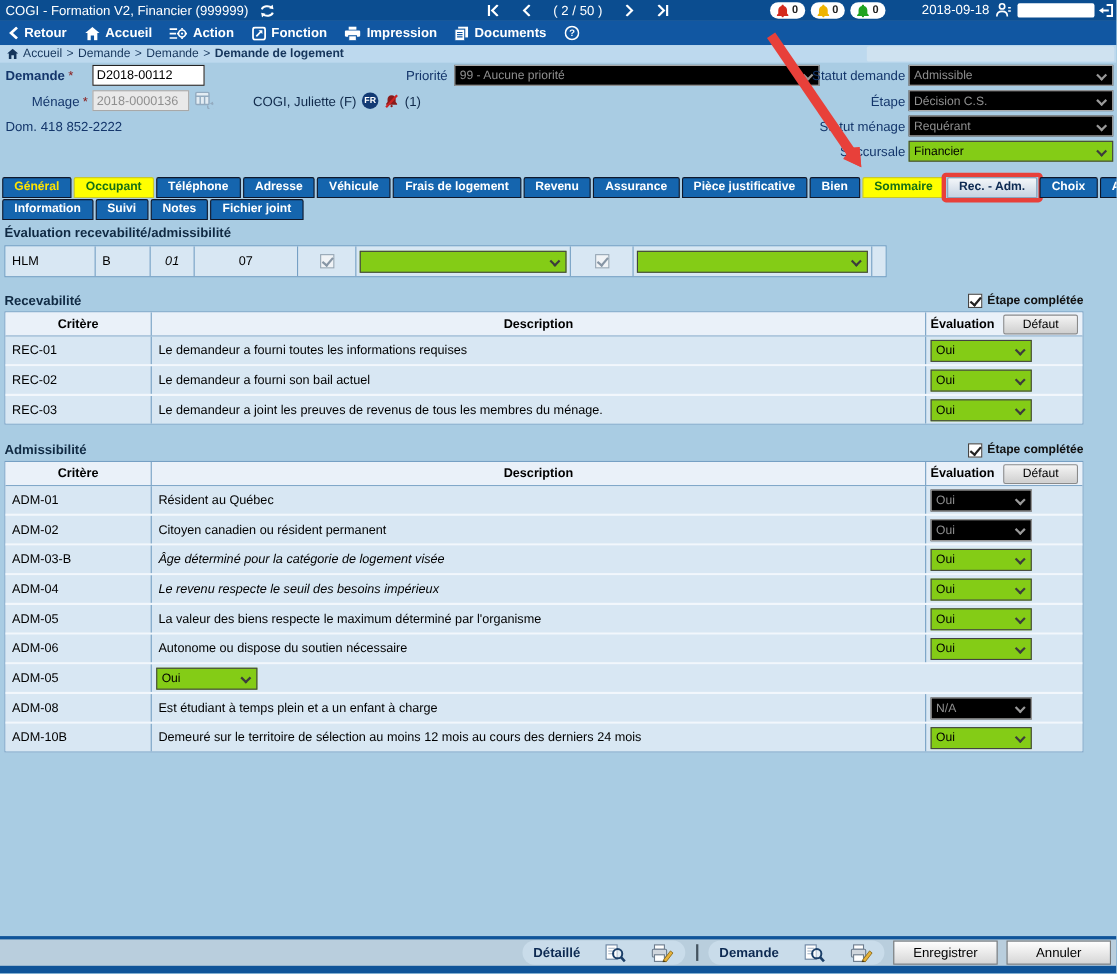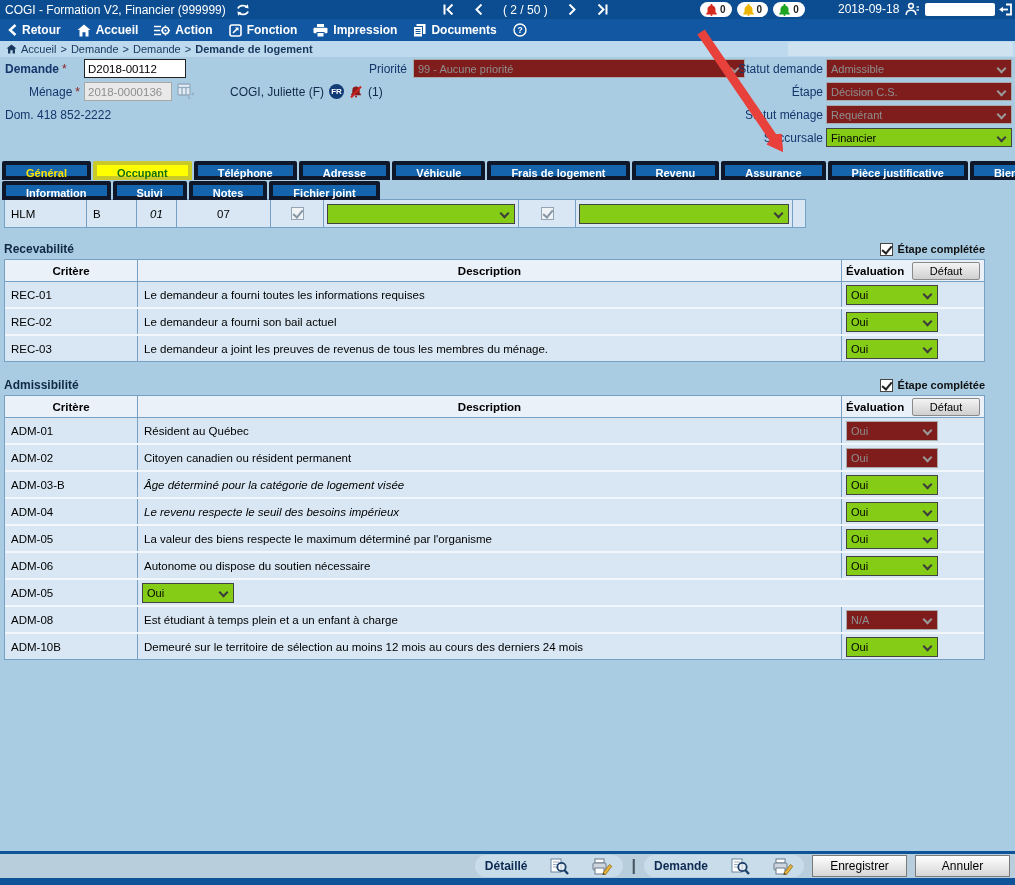--- a/index.html
+++ b/index.html
@@ -28,28 +28,28 @@
 
 .formarea{position:absolute;top:57px;left:0;right:0;height:104px;font-size:12px}
 .frow{position:absolute;height:19px;display:flex;align-items:center}
 .flabel{color:#14366b;white-space:nowrap}
 .flabel.bold{font-weight:bold}
 .req{color:#8b2222;margin-left:3px}
 .tinput{height:19px;background:#fff;border:1px solid #222;font-size:11.5px;padding:0 3px;display:flex;align-items:center}
 .tinput.dis{background:#e9e9e9;border-color:#a8a8a8;color:#8f8f8f}
 .sel{height:19px;background:#84cc16;border:1px solid #434343;font-size:11px;display:flex;align-items:center;padding:0 18px 0 4px;position:relative;cursor:pointer;white-space:nowrap;overflow:hidden}
 .sel .chev{position:absolute;right:6px;top:5px;width:7px;height:7px;border-right:2px solid #3c3c3c;border-bottom:2px solid #3c3c3c;transform:rotate(45deg)}
-.sel--disabled{background:#7f1d1d;border-color:#a9a9a9;color:#8f8f8f;cursor:default}
+.sel--disabled{background:#000000;border-color:#a9a9a9;color:#8f8f8f;cursor:default}
 .sel--disabled .chev{border-color:#9a9a9a}
 .rlabel{position:absolute;width:125px;text-align:right;color:#14366b}
 .rsel{position:absolute;left:826px;width:186px}
 .frbadge{width:15px;height:15px;border-radius:50%;background:#123a74;color:#fff;font-size:8px;font-weight:bold;display:flex;align-items:center;justify-content:center}
 
 .tabrow{position:absolute;left:2px;display:flex;gap:2px;z-index:6}
-.tab{height:19px;line-height:17px;background:#1565ae;border:4px solid #0f172a;border-radius:2px 2px 0 0;color:#fff;font-size:11px;font-weight:bold;padding:0 20px;cursor:pointer;white-space:nowrap;position:relative}
+.tab{height:19px;line-height:17px;background:#1565ae;border:1px solid #0f172a;border-radius:2px 2px 0 0;color:#fff;font-size:11px;font-weight:bold;padding:0 10px;cursor:pointer;white-space:nowrap;position:relative}
 .tab--yellow{background:#ffff00;color:#157015;border-color:#c9c92a}
 .tab--yellowtext{color:#ffe400}
 .tab--active{background:linear-gradient(#f4f7fa,#c6d3e2);color:#0d2a52;border-color:#8aa5bd}
 .boxed::after{content:"";position:absolute;inset:-5px -6px;border:4px solid #e8403a;border-radius:4px;pointer-events:none}
 
 .content{position:absolute;top:199px;left:0;right:0;bottom:34px;padding:0 2px;overflow:hidden}
 .sect-title{font-size:12px;font-weight:bold;color:#102a43;margin:5px 0 5px 2px}
 .dtable{border:1px solid #76a0c4;background:#d8e7f3}
 .drow{display:flex;background:#d8e7f3;border-bottom:2px solid #f2f7fc}
 .drow:last-child{border-bottom:none}
@@ -381,20 +381,21 @@
     <div class="tab">
       <span>Notes</span>
     </div>
 
     <div class="tab">
       <span>Fichier joint</span>
     </div>
   </div>
 
 <div class="content">
+  <div class="sect-title">Évaluation recevabilité/admissibilité</div>
 
   <div class="dtable t1">
     <div class="drow">
       <div class="dcell c1">HLM</div>
       <div class="dcell c2">B</div>
       <div class="dcell c3 italic">01</div>
       <div class="dcell c4">07</div>
       <div class="dcell c5">
           <span class="cbx cbx--disabled cbx--checked"></span>
         </div>

